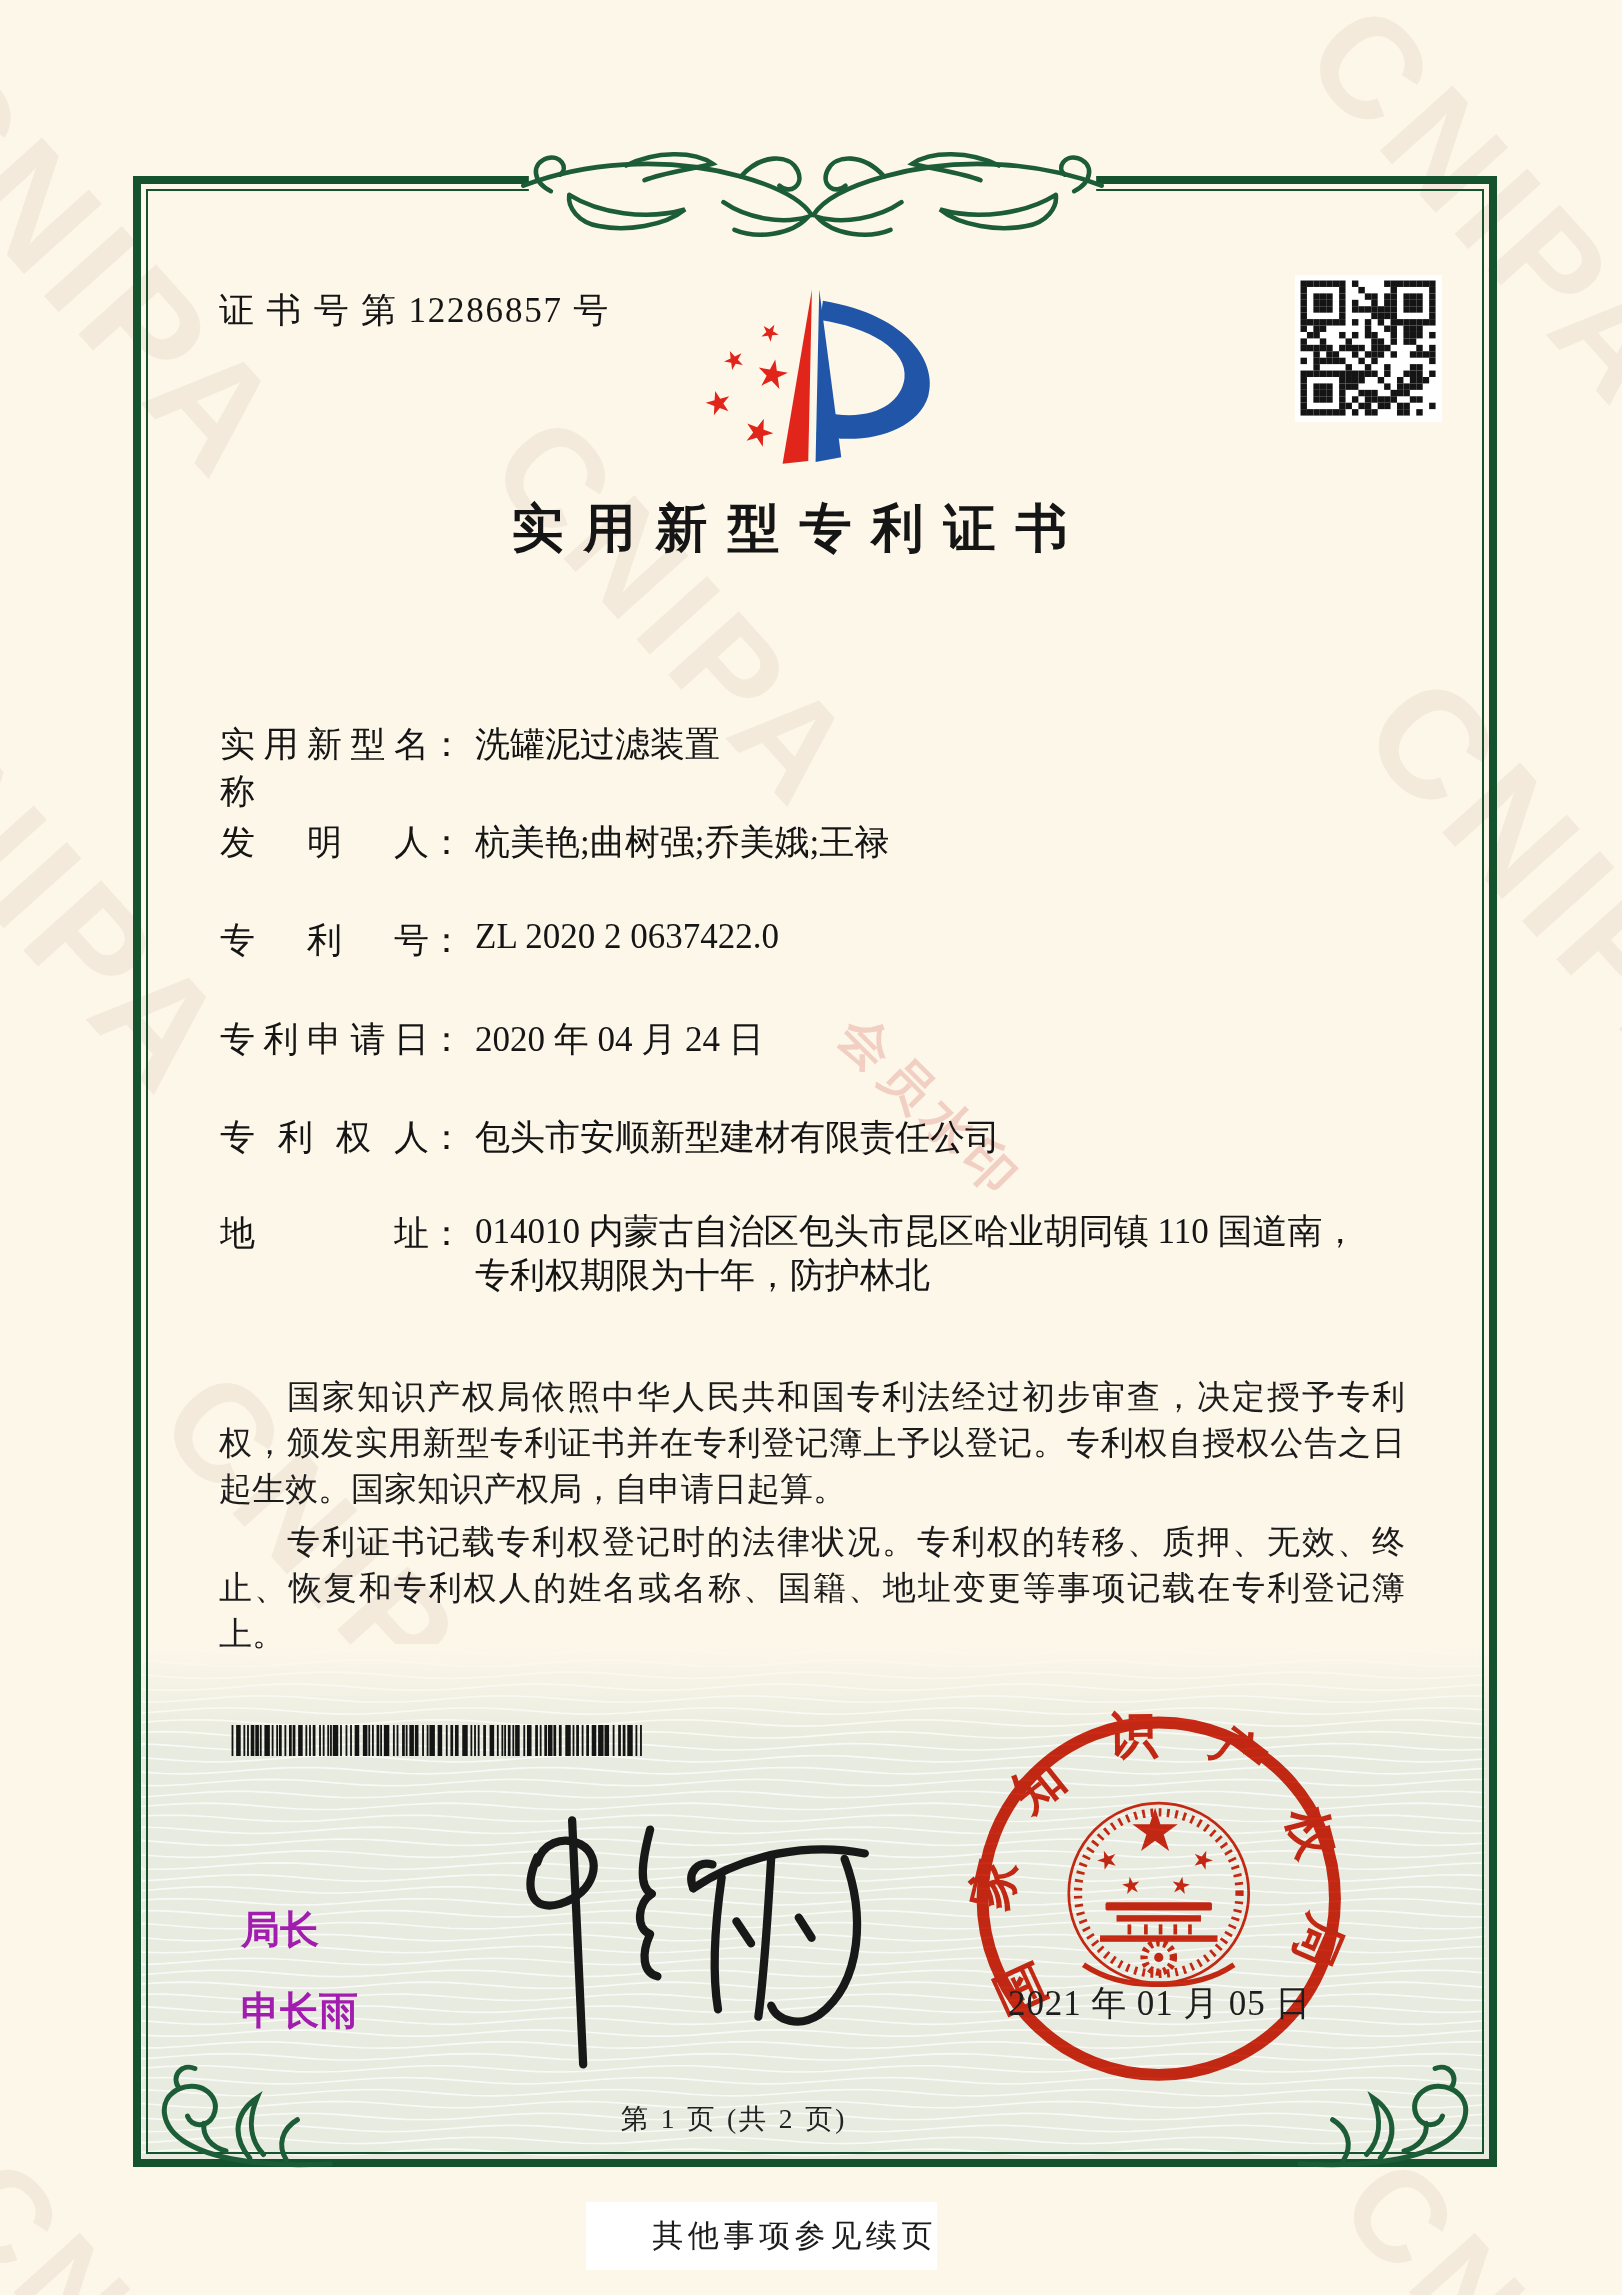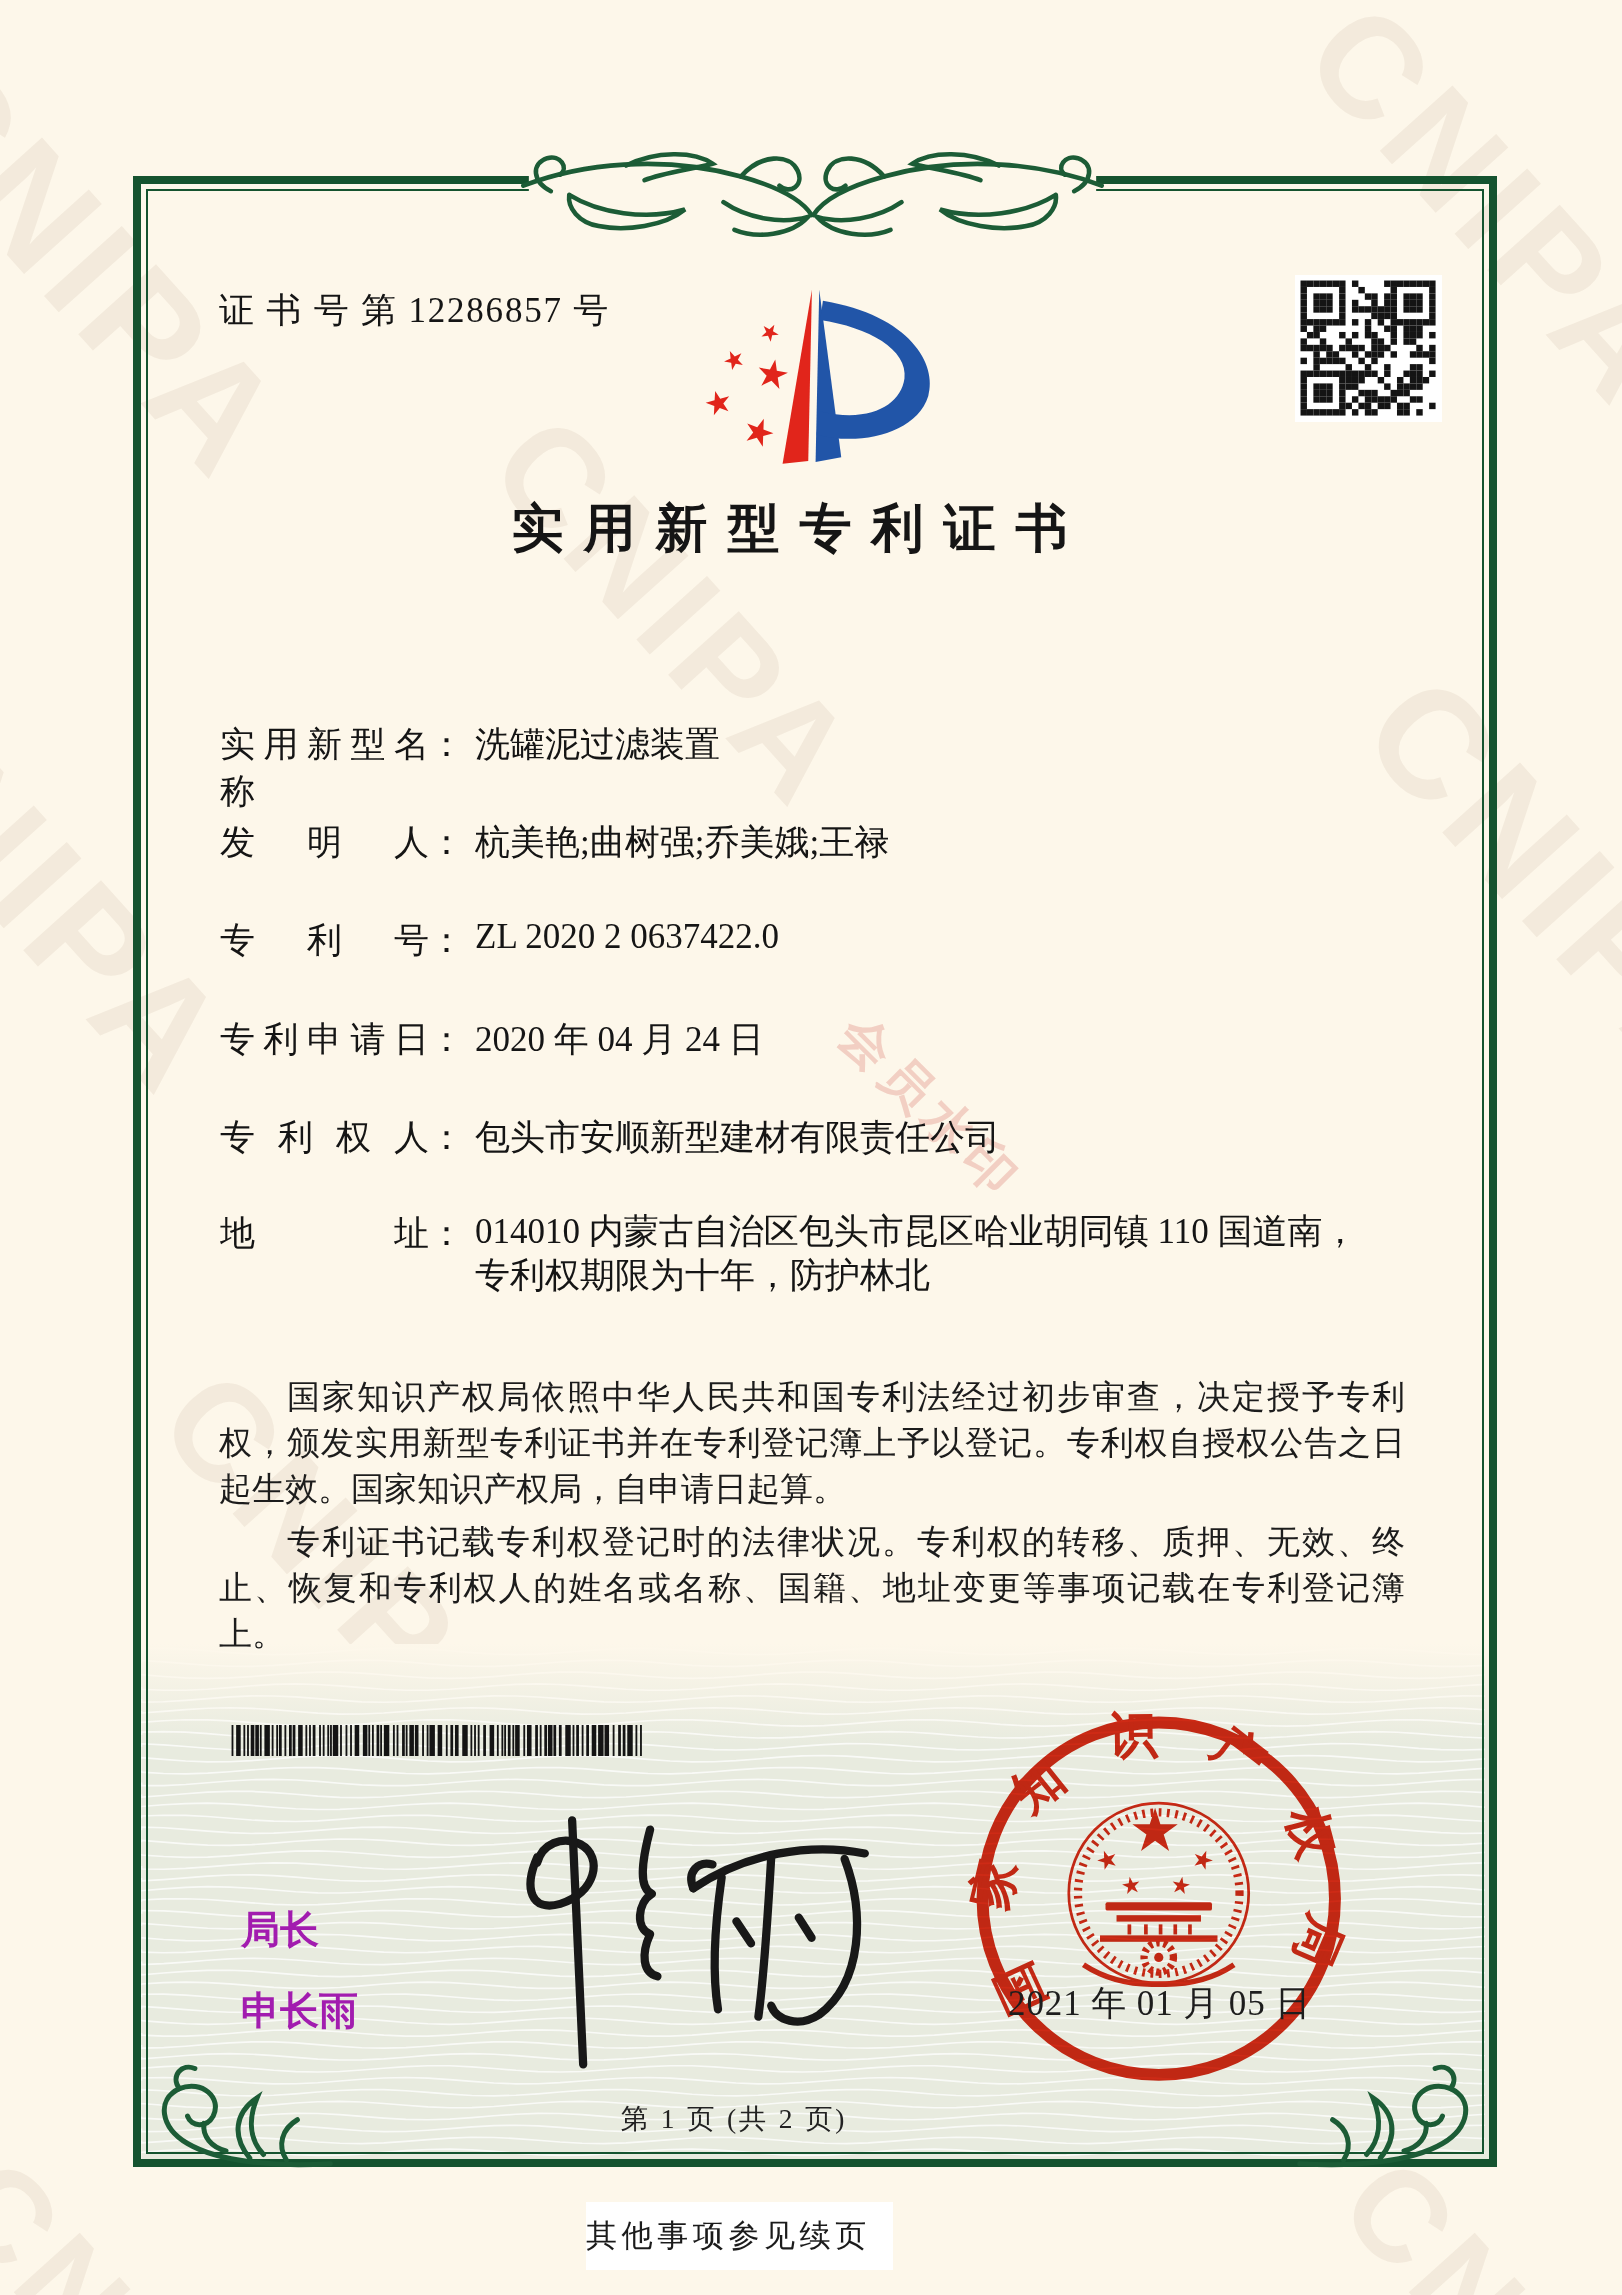--- a/index.html
+++ b/index.html
@@ -34,22 +34,22 @@
   .body-text p{margin:0;text-indent:68px;}
   .body-text p + p{margin-top:7.3px;}
   
   .band-fade{position:absolute;left:141px;top:1644px;width:1349px;height:101px;
       background:linear-gradient(#fdf7ea,rgba(253,247,234,0));z-index:2;}
   .signer{position:absolute;left:241px;z-index:4;font-family:"Liberation Sans","DejaVu Sans",sans-serif;
       font-size:39px;font-weight:700;color:#a21caf;}
   .seal-date{position:absolute;left:1008px;top:1980px;font-size:35px;letter-spacing:0.9px;color:#1d1d1d;z-index:8;}
   .page-info{position:absolute;left:275px;top:2101px;width:918px;text-align:center;font-size:27.5px;
       letter-spacing:2.8px;z-index:4;color:#222;}
-  .note-box{position:absolute;left:586px;top:2202px;width:307px;height:68px;background:#ffffff;
-      z-index:3;text-align:left;line-height:68px;font-size:31px;letter-spacing:4.6px;color:#1b1b1b;}
+  .note-box{position:absolute;left:586px;top:2202px;width:351px;height:68px;background:#ffffff;
+      z-index:3;text-align:right;line-height:68px;font-size:31px;letter-spacing:4.6px;color:#1b1b1b;}
 </style>
 </head>
 <body>
 
 <div class="page">
 
   <span class="wm" style="left:-18.4px;top:18.4px;font-size:152px;transform:rotate(48deg);">CNIPA</span>
   <span class="wm" style="left:1396px;top:-27.5px;font-size:142px;transform:rotate(48deg);">CNIPA</span>
   <span class="wm" style="left:579px;top:386px;font-size:138px;transform:rotate(48deg);">CNIPA</span>
   <span class="wm" style="left:-73px;top:634px;font-size:152px;transform:rotate(48deg);">CNIPA</span>

